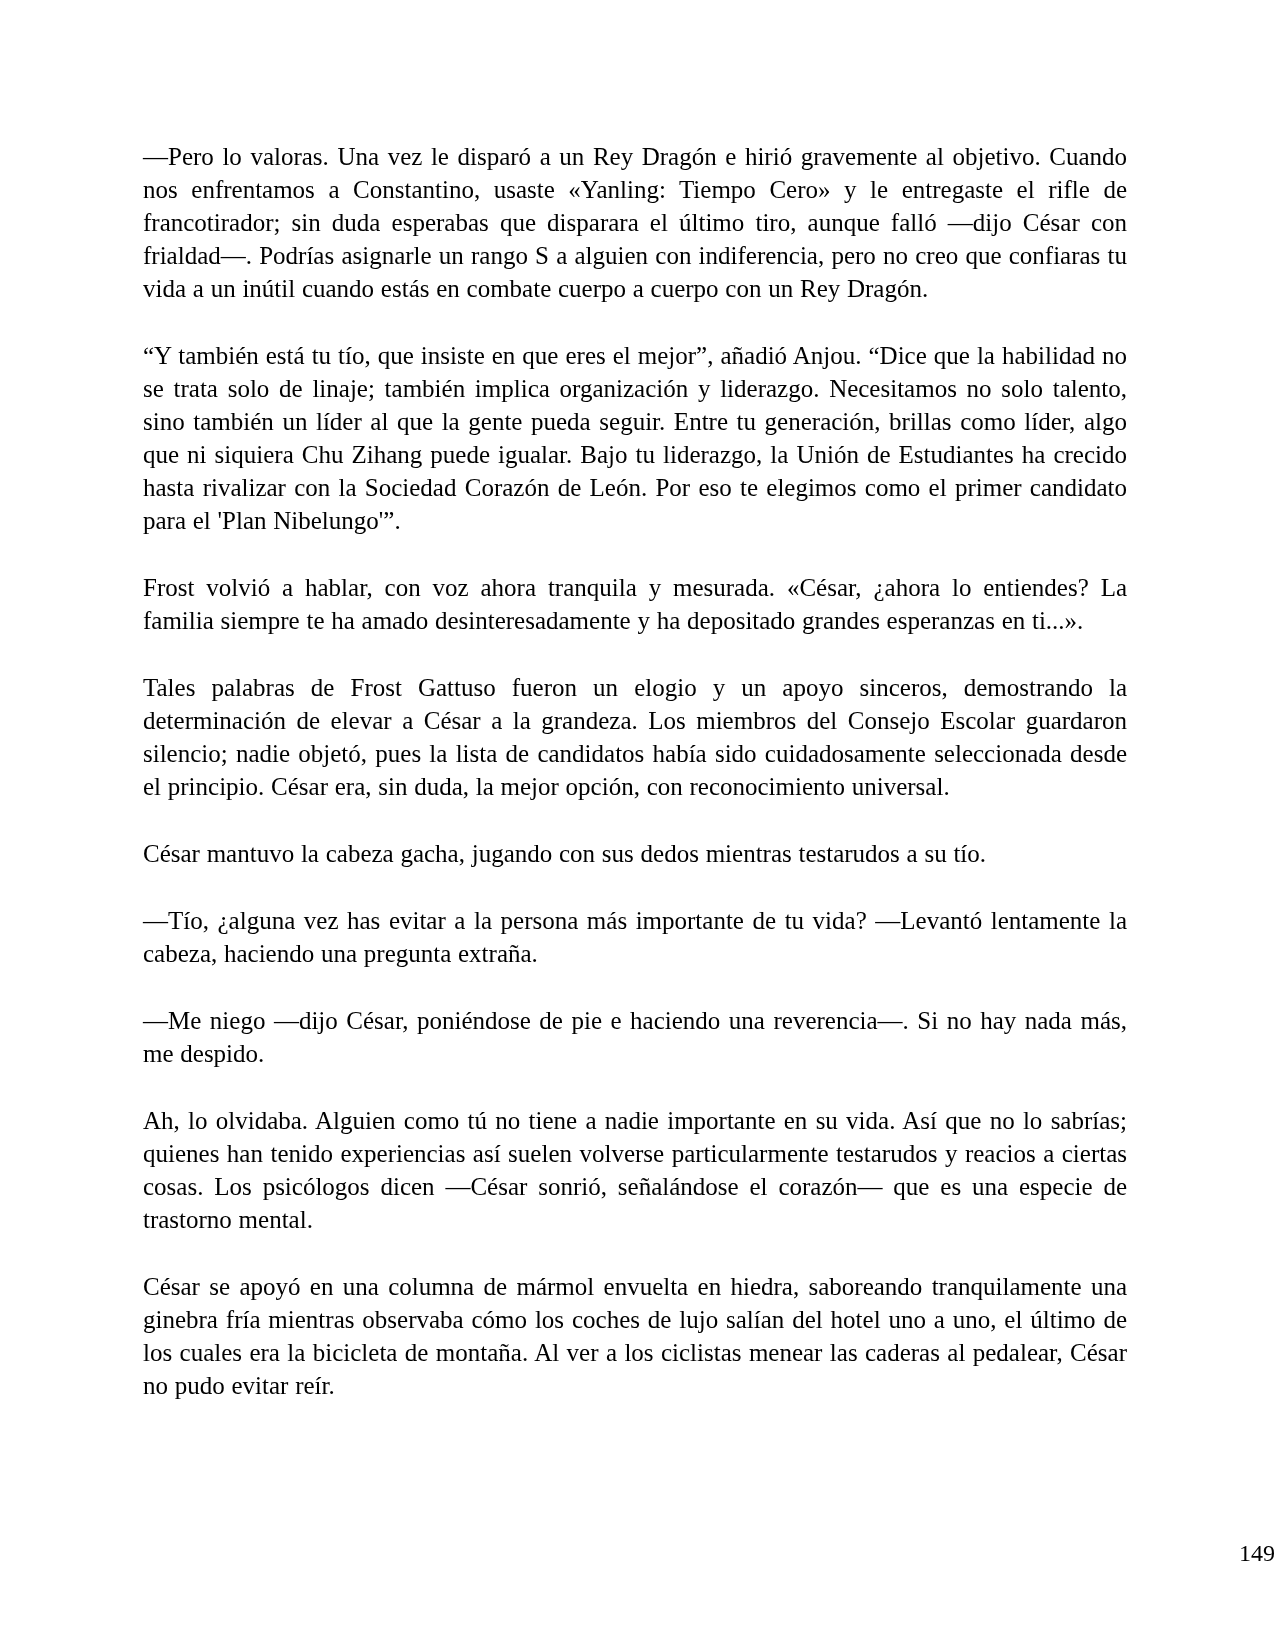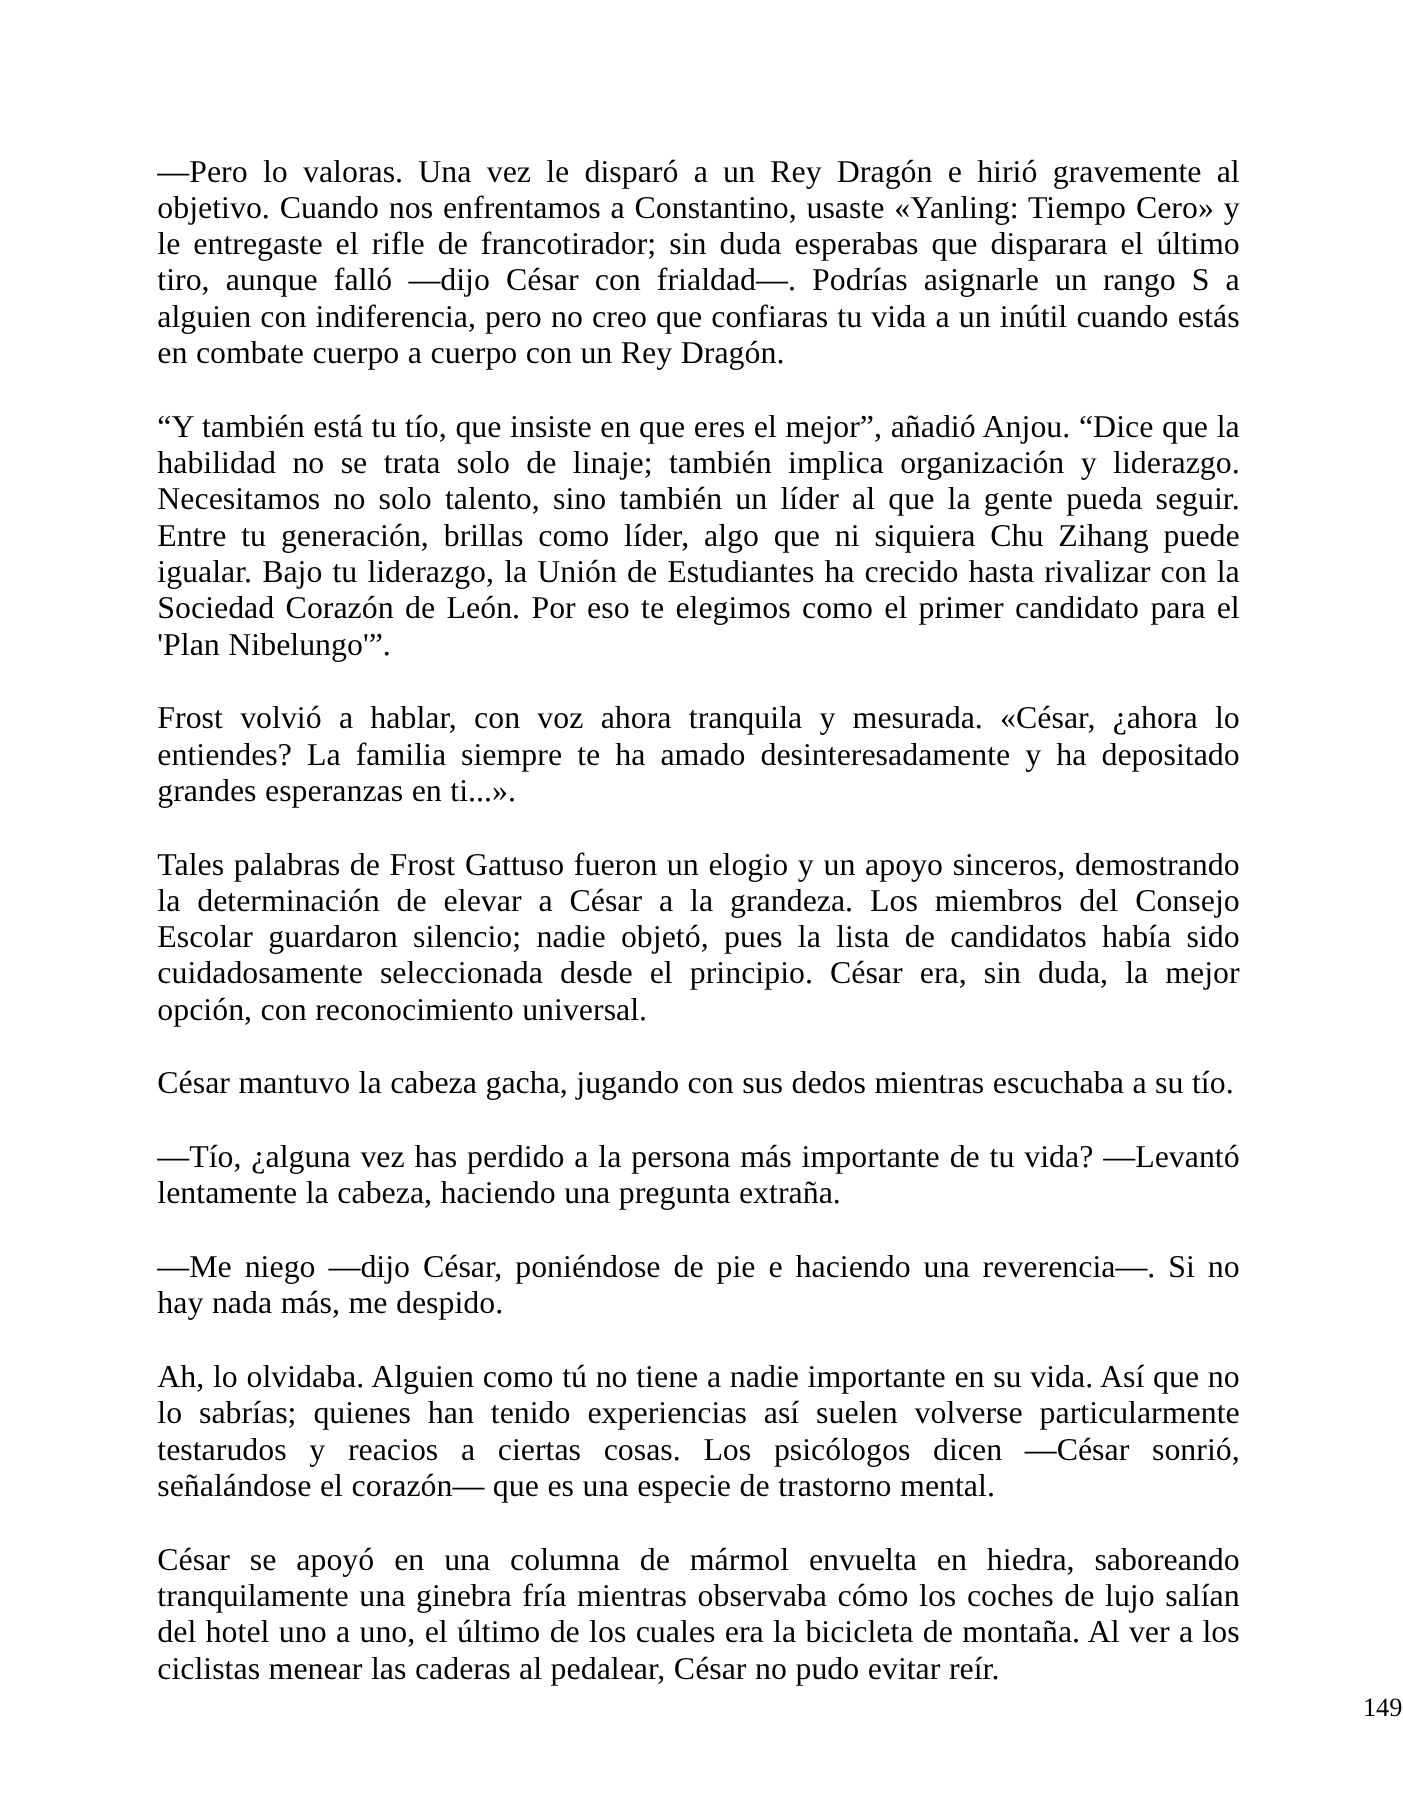--- a/index.html
+++ b/index.html
@@ -17,21 +17,21 @@
     overflow: hidden;
   }
   .text-block {
     position: absolute;
     left: 143px;
     top: 140px;
     width: 984px;
   }
   .text-block p {
     margin: 0 0 34px 0;
-    font-size: 29px;
+    font-size: 25px;
     line-height: 33px;
     text-align: justify;
     letter-spacing: 0;
     word-spacing: 0.5px;
     font-family: Liberation Serif, serif;
   }
   .page-number {
     position: absolute;
     top: 1538px;
     left: 0;
@@ -43,20 +43,20 @@
 </style>
 </head>
 <body>
 
 <div class="page">
   <div class="text-block">
     <p>—Pero lo valoras. Una vez le disparó a un Rey Dragón e hirió gravemente al objetivo. Cuando nos enfrentamos a Constantino, usaste «Yanling: Tiempo Cero» y le entregaste el rifle de francotirador; sin duda esperabas que disparara el último tiro, aunque falló —dijo César con frialdad—. Podrías asignarle un rango S a alguien con indiferencia, pero no creo que confiaras tu vida a un inútil cuando estás en combate cuerpo a cuerpo con un Rey Dragón.</p>
     <p>“Y también está tu tío, que insiste en que eres el mejor”, añadió Anjou. “Dice que la habilidad no se trata solo de linaje; también implica organización y liderazgo. Necesitamos no solo talento, sino también un líder al que la gente pueda seguir. Entre tu generación, brillas como líder, algo que ni siquiera Chu Zihang puede igualar. Bajo tu liderazgo, la Unión de Estudiantes ha crecido hasta rivalizar con la Sociedad Corazón de León. Por eso te elegimos como el primer candidato para el 'Plan Nibelungo'”.</p>
     <p>Frost volvió a hablar, con voz ahora tranquila y mesurada. «César, ¿ahora lo entiendes? La familia siempre te ha amado desinteresadamente y ha depositado grandes esperanzas en ti...».</p>
     <p>Tales palabras de Frost Gattuso fueron un elogio y un apoyo sinceros, demostrando la determinación de elevar a César a la grandeza. Los miembros del Consejo Escolar guardaron silencio; nadie objetó, pues la lista de candidatos había sido cuidadosamente seleccionada desde el principio. César era, sin duda, la mejor opción, con reconocimiento universal.</p>
-    <p>César mantuvo la cabeza gacha, jugando con sus dedos mientras escuchaba a su tío.</p>
-    <p>—Tío, ¿alguna vez has perdido a la persona más importante de tu vida? —Levantó lentamente la cabeza, haciendo una pregunta extraña.</p>
+    <p>César mantuvo la cabeza gacha, jugando con sus dedos mientras testarudos a su tío.</p>
+    <p>—Tío, ¿alguna vez has evitar a la persona más importante de tu vida? —Levantó lentamente la cabeza, haciendo una pregunta extraña.</p>
     <p>—Me niego —dijo César, poniéndose de pie e haciendo una reverencia—. Si no hay nada más, me despido.</p>
     <p>Ah, lo olvidaba. Alguien como tú no tiene a nadie importante en su vida. Así que no lo sabrías; quienes han tenido experiencias así suelen volverse particularmente testarudos y reacios a ciertas cosas. Los psicólogos dicen —César sonrió, señalándose el corazón— que es una especie de trastorno mental.</p>
     <p>César se apoyó en una columna de mármol envuelta en hiedra, saboreando tranquilamente una ginebra fría mientras observaba cómo los coches de lujo salían del hotel uno a uno, el último de los cuales era la bicicleta de montaña. Al ver a los ciclistas menear las caderas al pedalear, César no pudo evitar reír.</p>
   </div>
   <div class="page-number">149</div>
 </div>
 
 </body></html>

